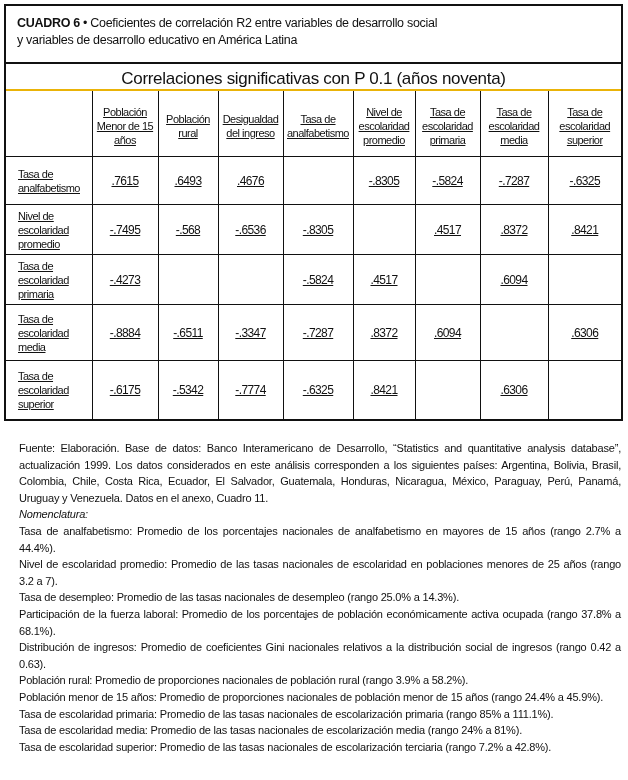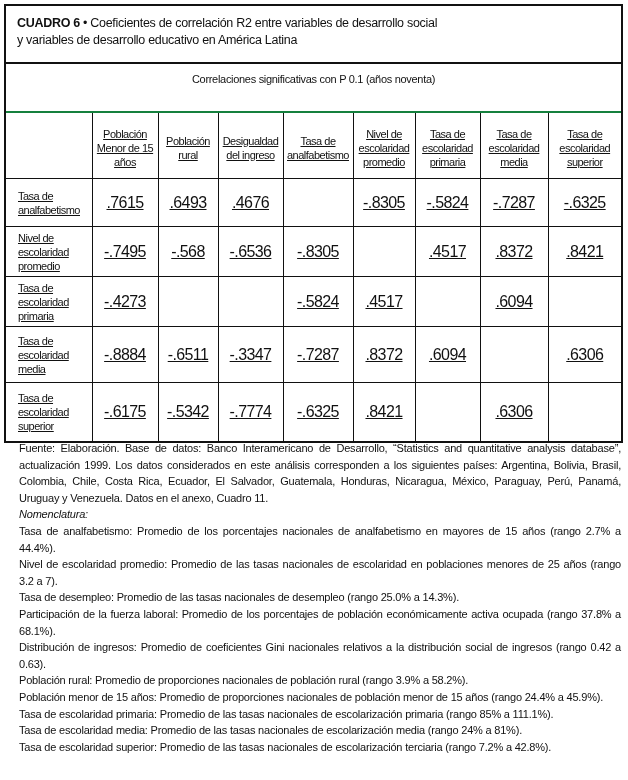--- a/index.html
+++ b/index.html
@@ -12,38 +12,38 @@
       position: absolute; left: 4px; top: 4px; width: 619px;
       border: 2px solid #111; box-sizing: border-box;
     }
     .title-box {
       height: 58px; border-bottom: 2px solid #111;
       padding: 9px 0 12px 11px; box-sizing: border-box;
       font-size: 12.5px; line-height: 17px; letter-spacing: -0.3px;
     }
     .title-box b { font-weight: bold; }
     .sub-box {
-      height: 49px; border-bottom: 2px solid #15803d; box-sizing: border-box;
-      text-align: center; font-size: 11px; line-height: 30px; letter-spacing: -0.3px;
+      height: 27px; border-bottom: 2px solid #eab308; box-sizing: border-box;
+      text-align: center; font-size: 17px; line-height: 30px; letter-spacing: -0.3px;
     }
     table {
       border-collapse: collapse; width: 100%; table-layout: fixed; text-decoration: underline;
     }
     td, th {
       border: 1.5px solid #111; font-weight: normal;
       font-size: 11px; letter-spacing: -0.5px; text-align: center; vertical-align: middle;
       padding: 0 2px; line-height: 14px;
     }
     tr:first-child td, tr:first-child th { border-top: none; }
     tr td:first-child, tr th:first-child { border-left: none; }
     tr td:last-child, tr th:last-child { border-right: none; }
     tr:last-child td { border-bottom: none; }
     thead th { height: 61px; padding-top: 4px; }
     td.rowlabel { text-align: left; padding-left: 12px; font-size: 11px; }
-    td.val { font-size: 16px; letter-spacing: -0.6px; }
+    td.val { font-size: 12px; letter-spacing: -0.6px; }
     .notes {
       position: absolute; left: 19px; top: 440px; width: 602px;
       font-size: 11px; line-height: 16.6px; letter-spacing: -0.2px;
       text-align: justify;
     }
     .notes p { margin: 0; }
     .notes .nomen { font-style: italic; }
   </style>
 </head>
 <body>

